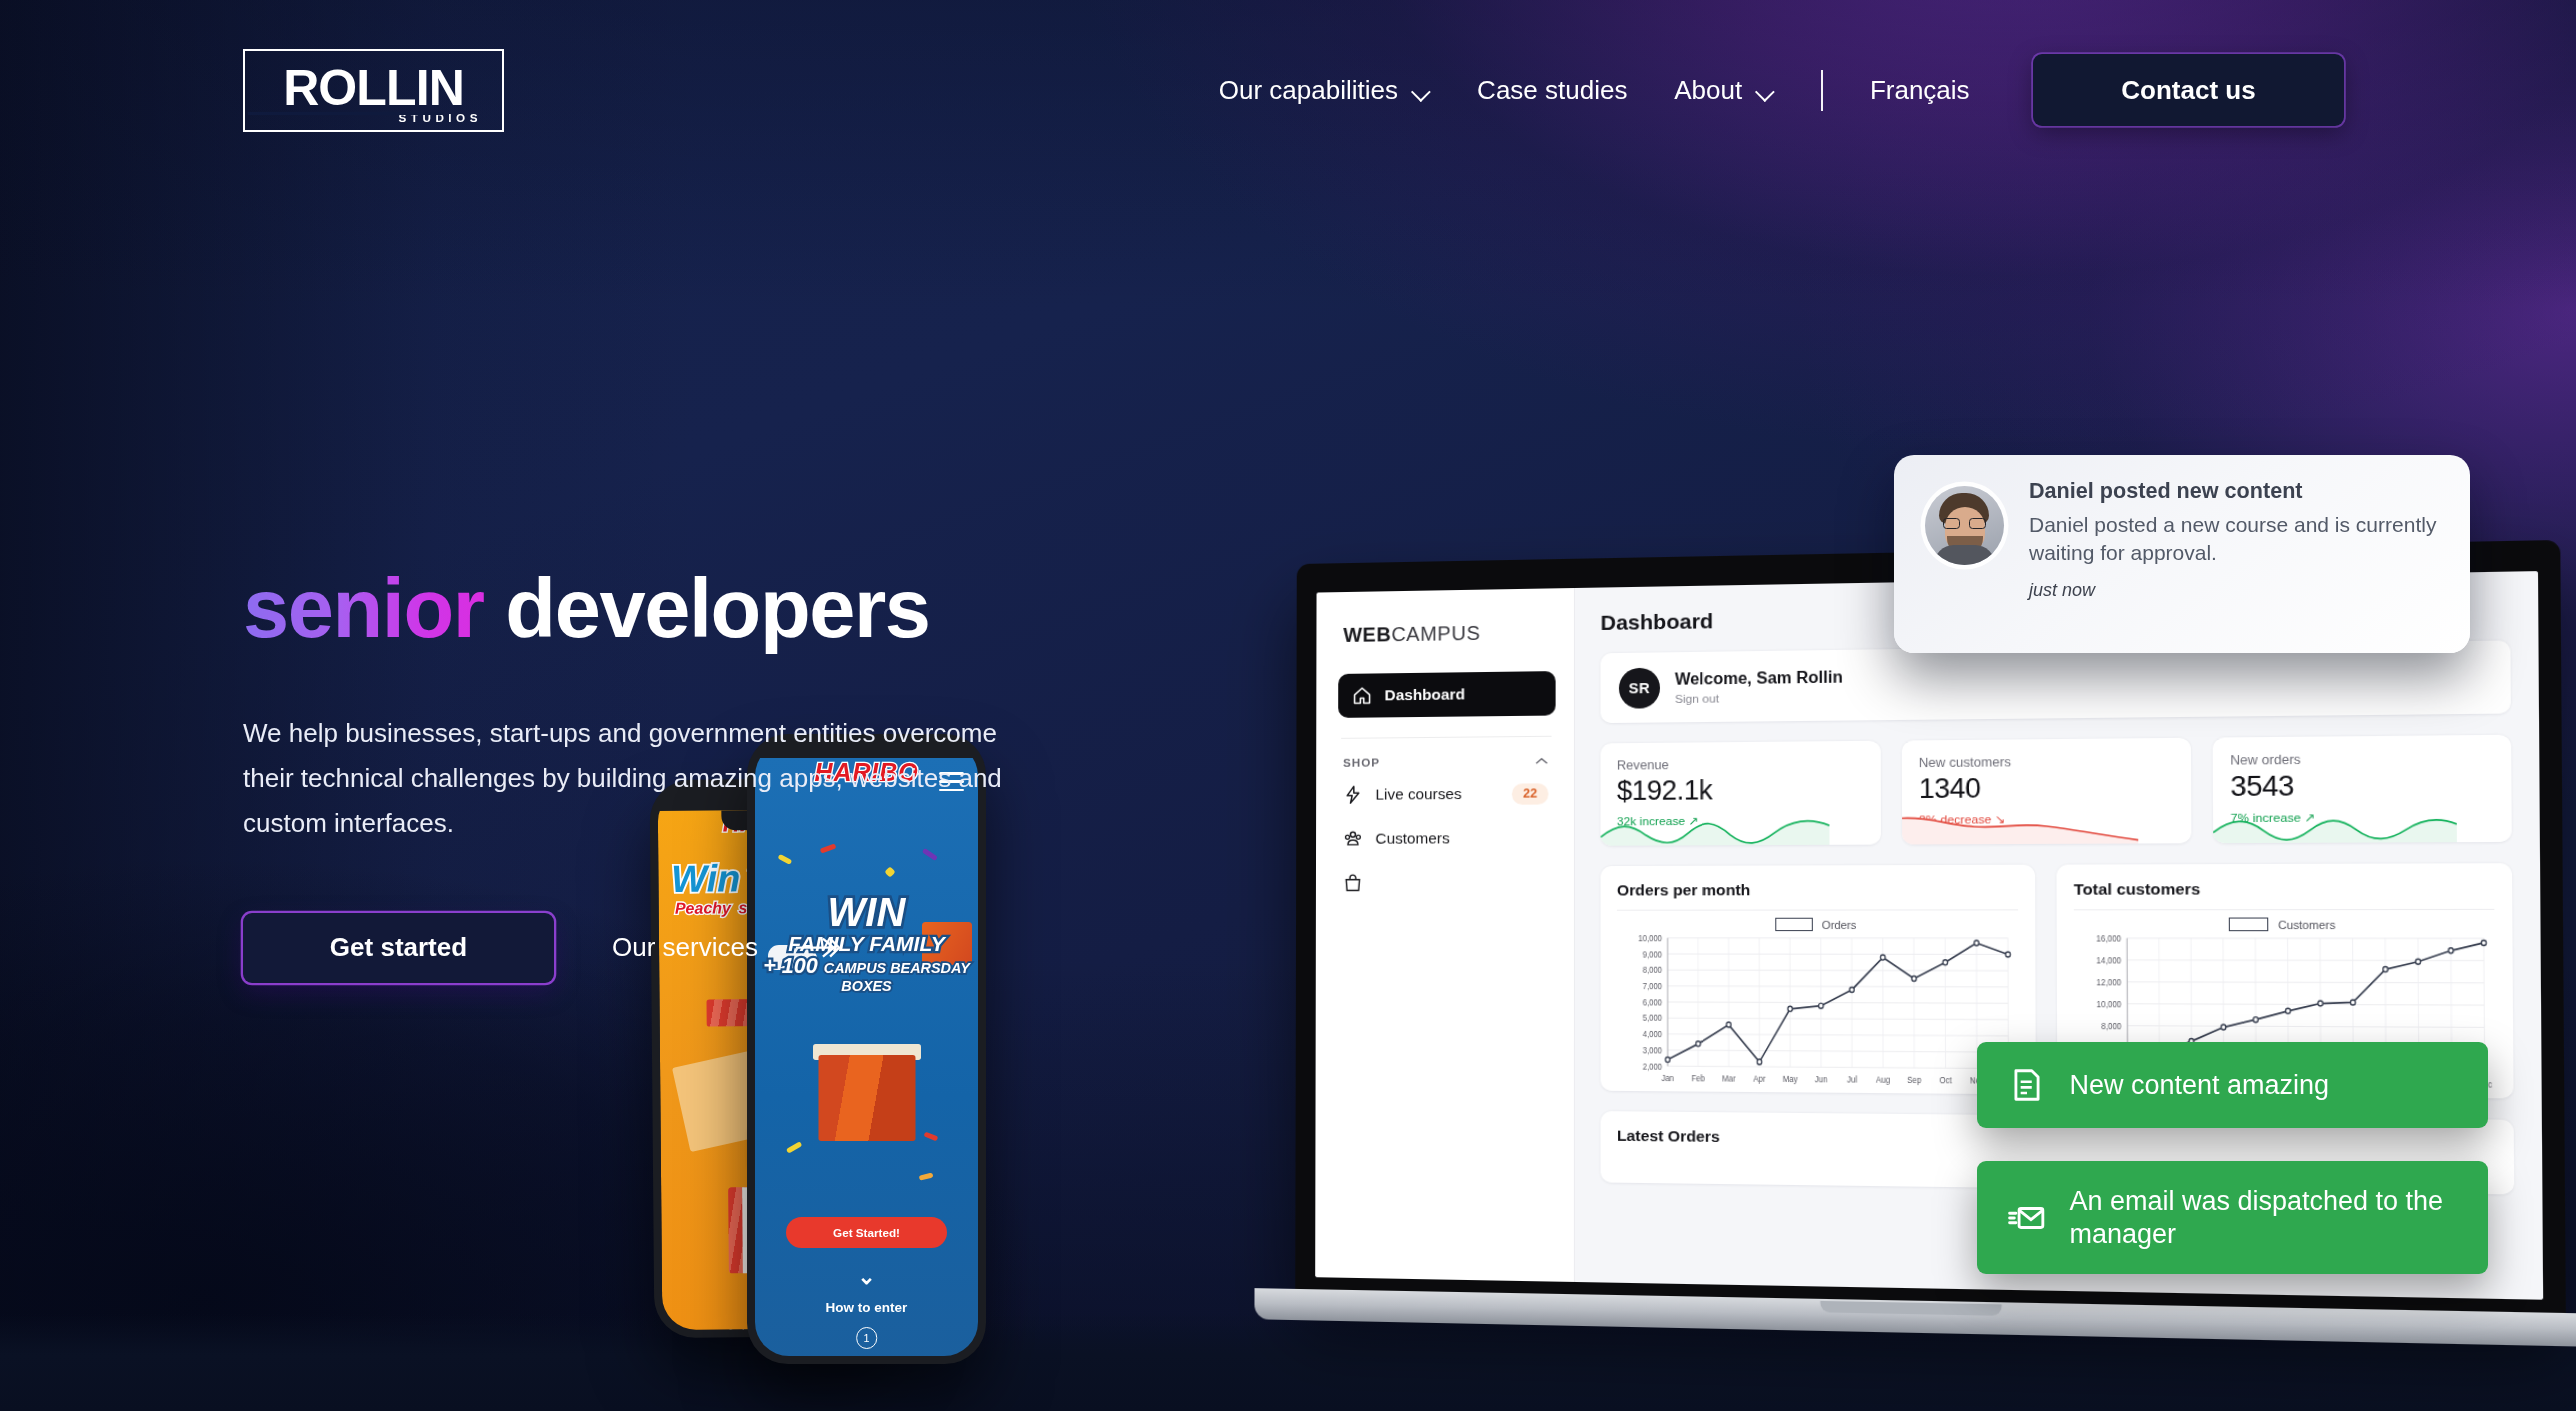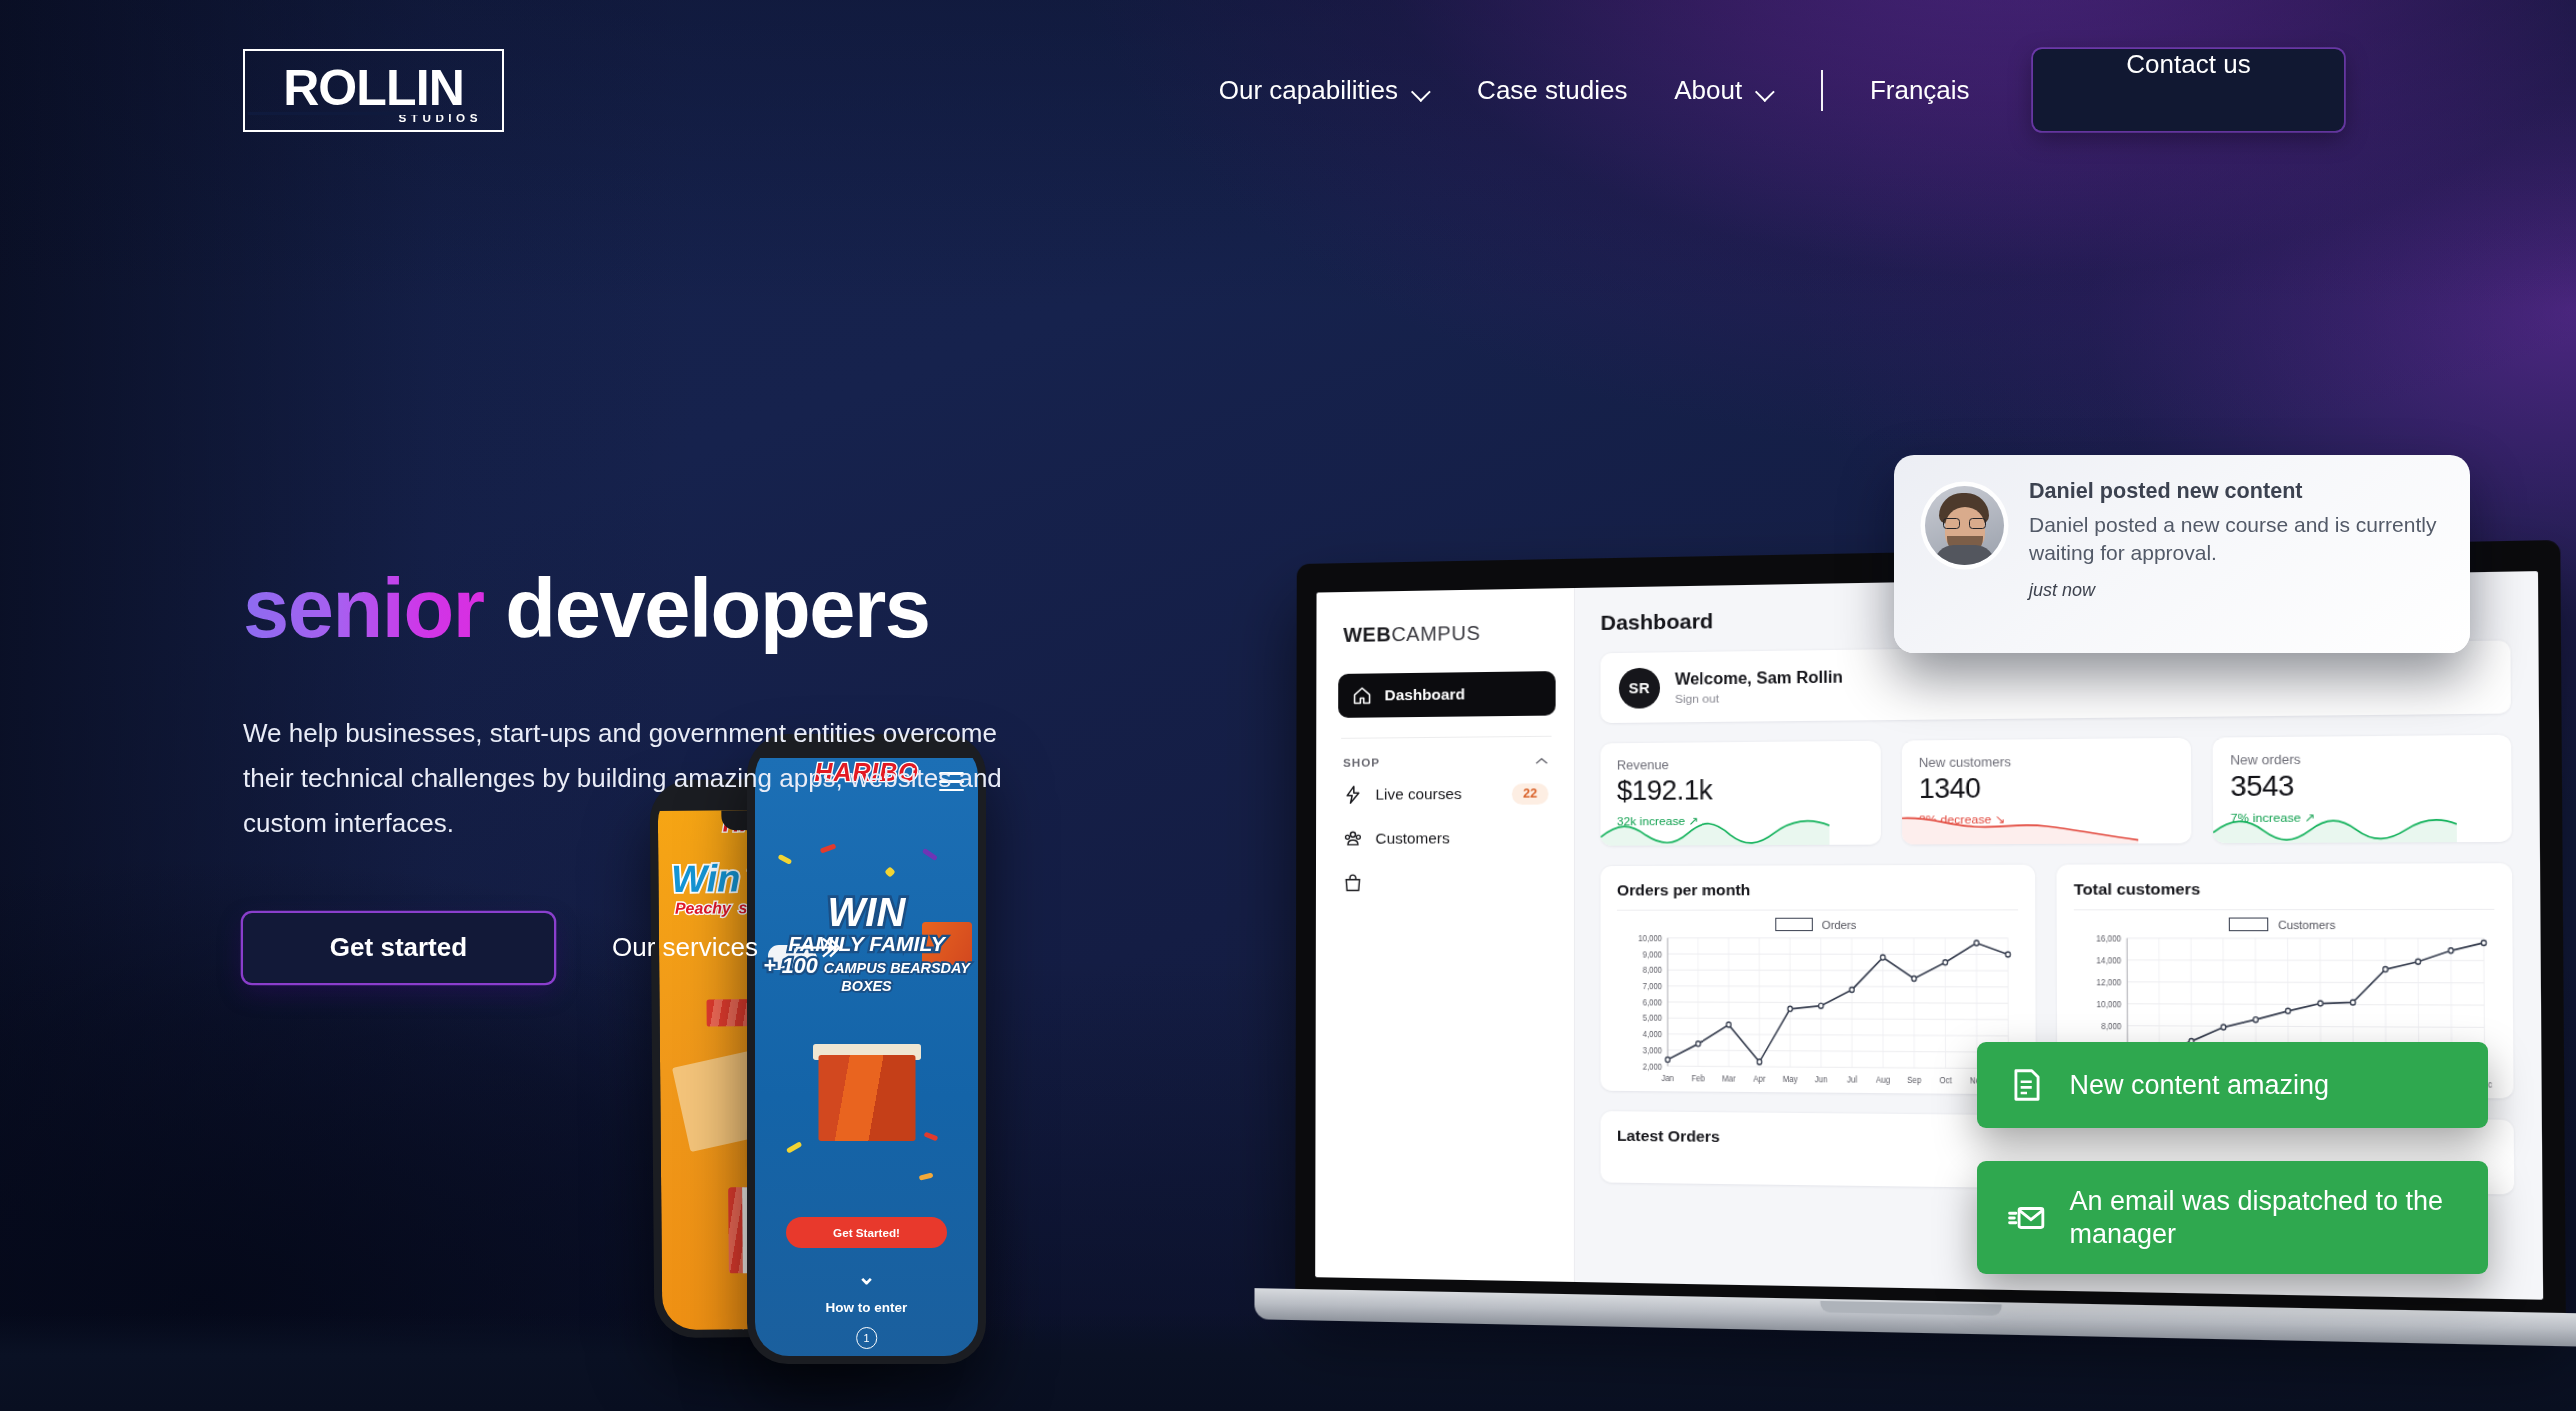--- a/index.html
+++ b/index.html
@@ -64,23 +64,23 @@
     padding:12.6px 23.4px; cursor:pointer; white-space:nowrap;
   }
   .chev { width:18px; height:10.8px; position:relative; display:inline-block; }
   .chev::before {
     content:""; position:absolute; left:1.8px; top:0px; width:11.7px; height:11.7px;
     border-right:2.3px solid #fff; border-bottom:2.3px solid #fff;
     transform:rotate(45deg);
   }
   .nav-divider { width:1.8px; height:41px; background:#ffffff; margin:0 23.4px; opacity:.95; }
   .contact-btn {
-    margin-left:40px; width:311px; height:82px; border-radius:9px;
-    background:#111832; color:#fff; font-size:26px; font-weight:400;
-    display:flex; align-items:flex-start; justify-content:center;
+    margin-left:40px; width:311px; height:72px; border-radius:9px;
+    background:#111832; color:#fff; font-size:26px; font-weight:700;
+    display:flex; align-items:center; justify-content:center;
     cursor:pointer; position:relative;
     box-shadow:0 0 0 1.8px rgba(150,80,225,0.55), 0 7.2px 23.4px rgba(0,0,0,0.35);
   }
 
   
   .hero { position:absolute; left:243px; top:477px; width:1026px; z-index:30; }
   .headline {
     font-size:83px; line-height:1.06; font-weight:800; color:#ffffff;
     letter-spacing:-1.4px;
   }

